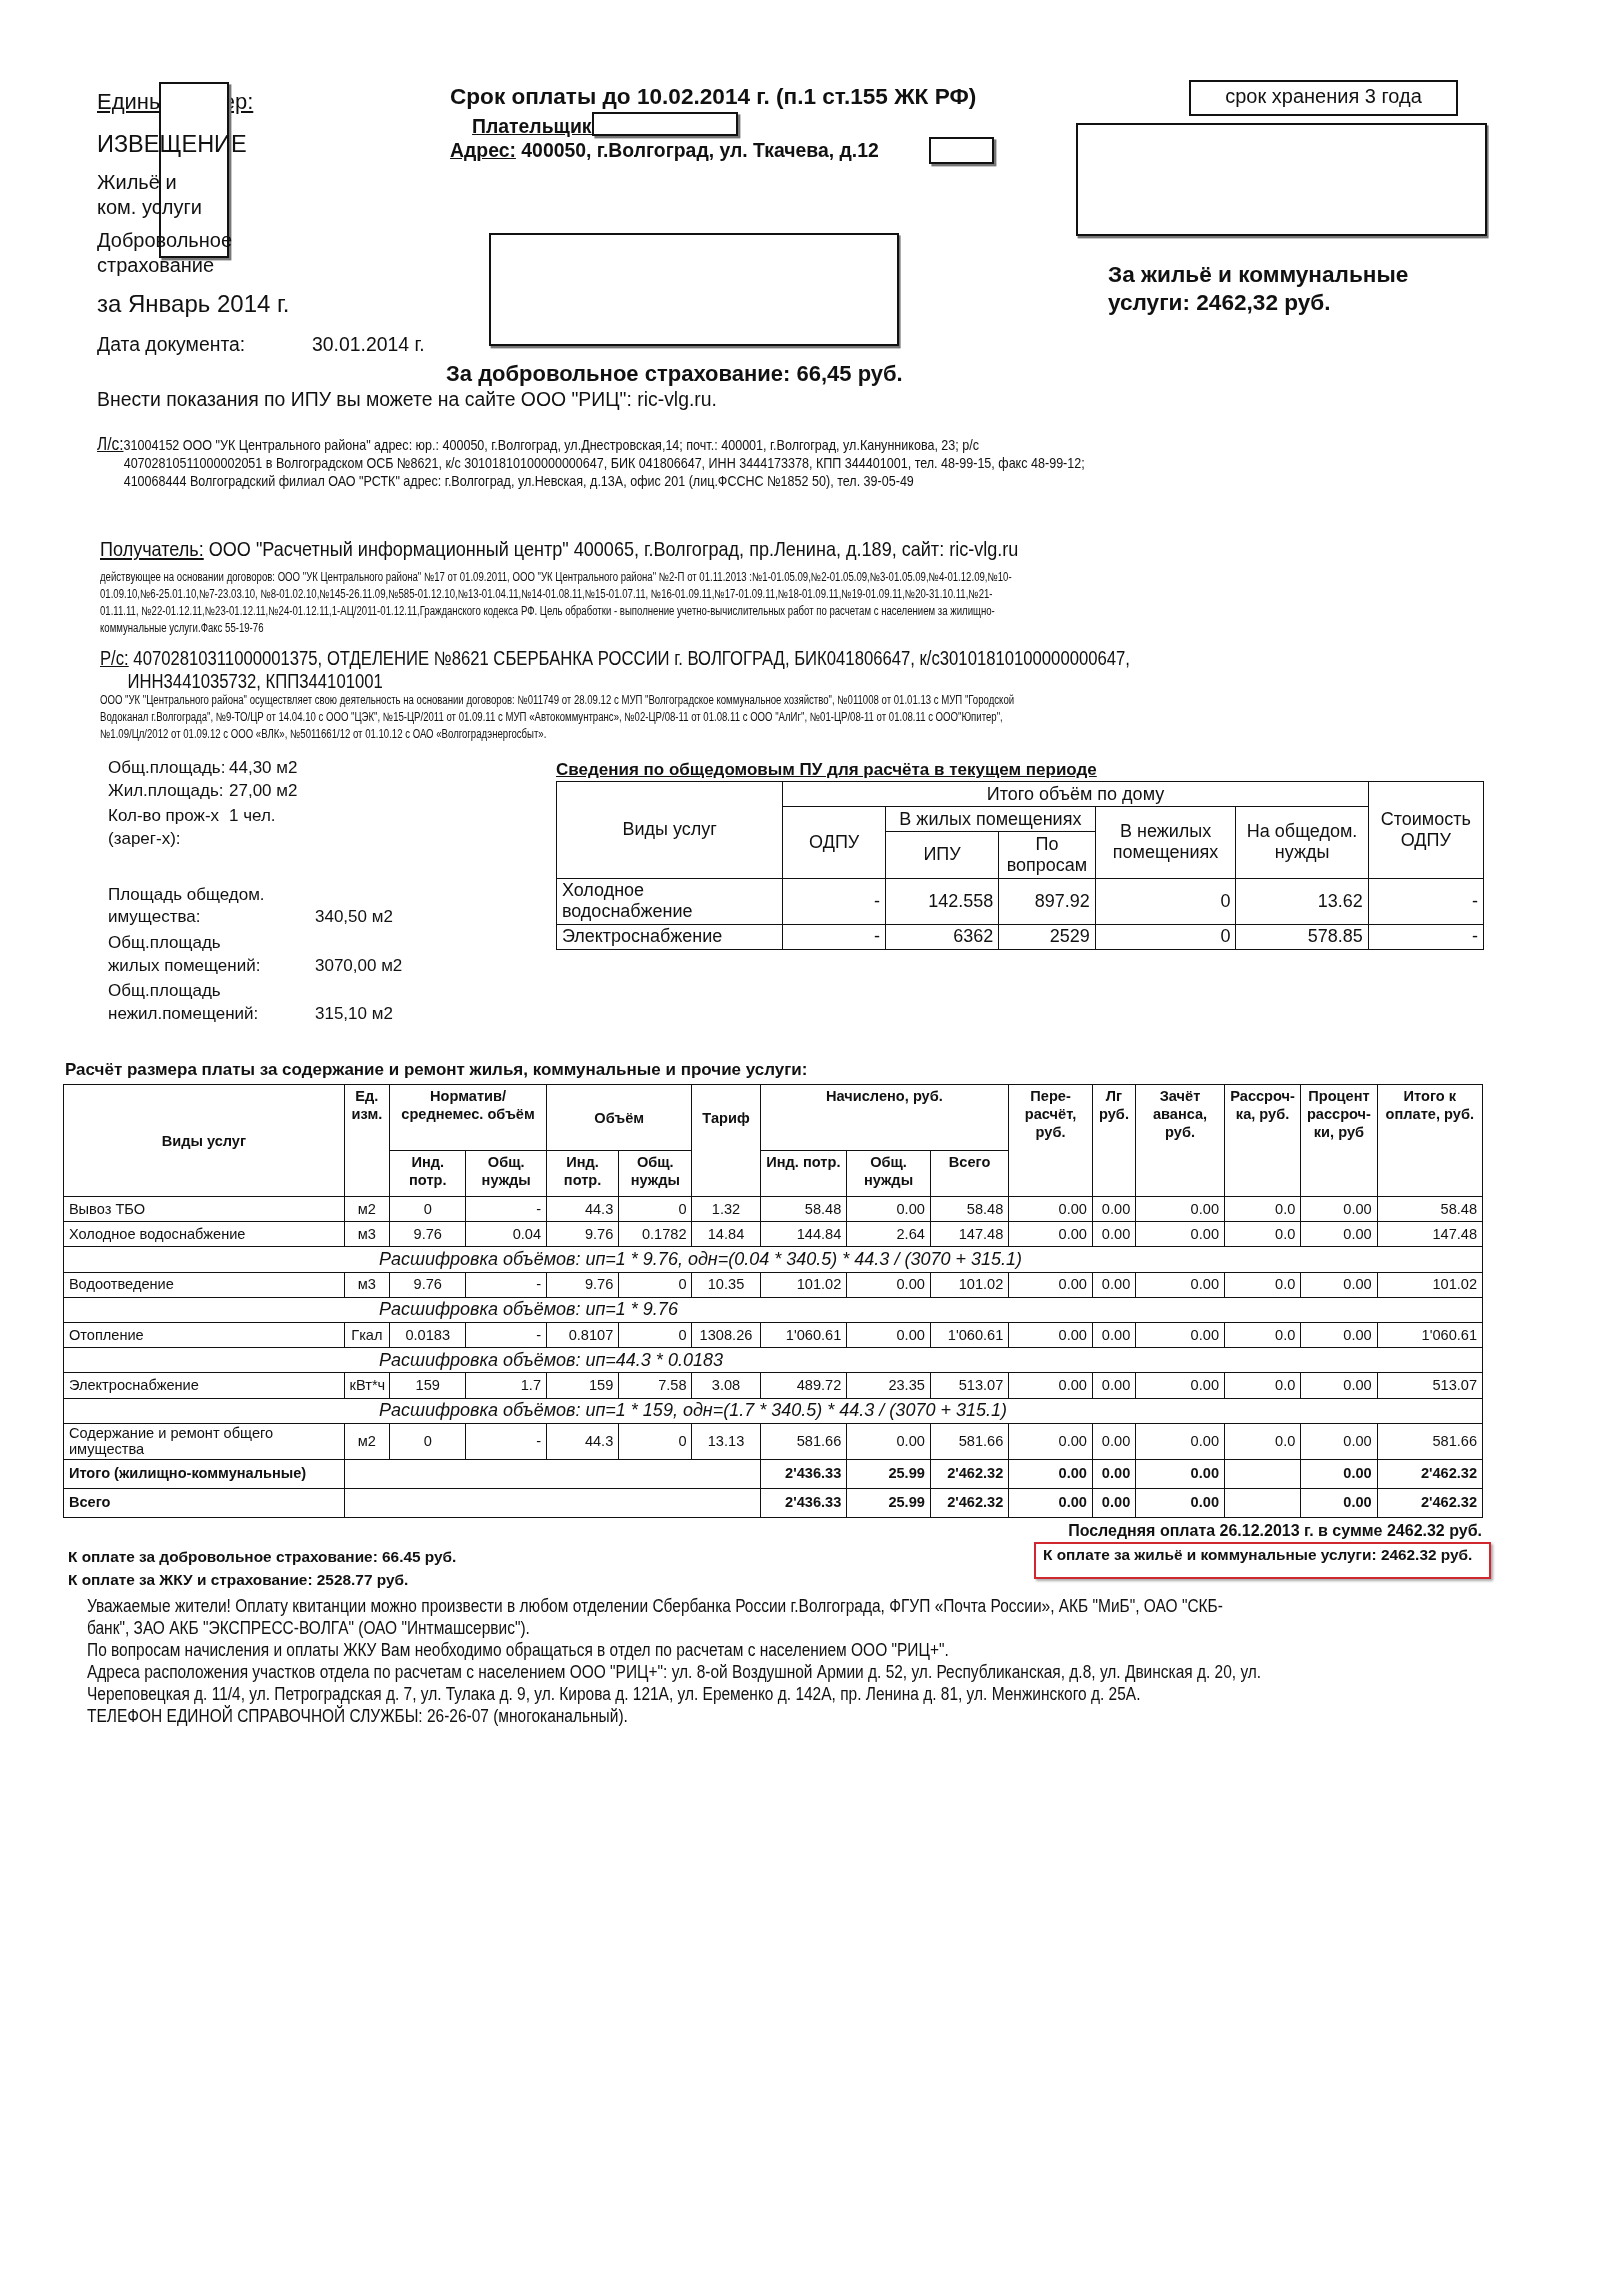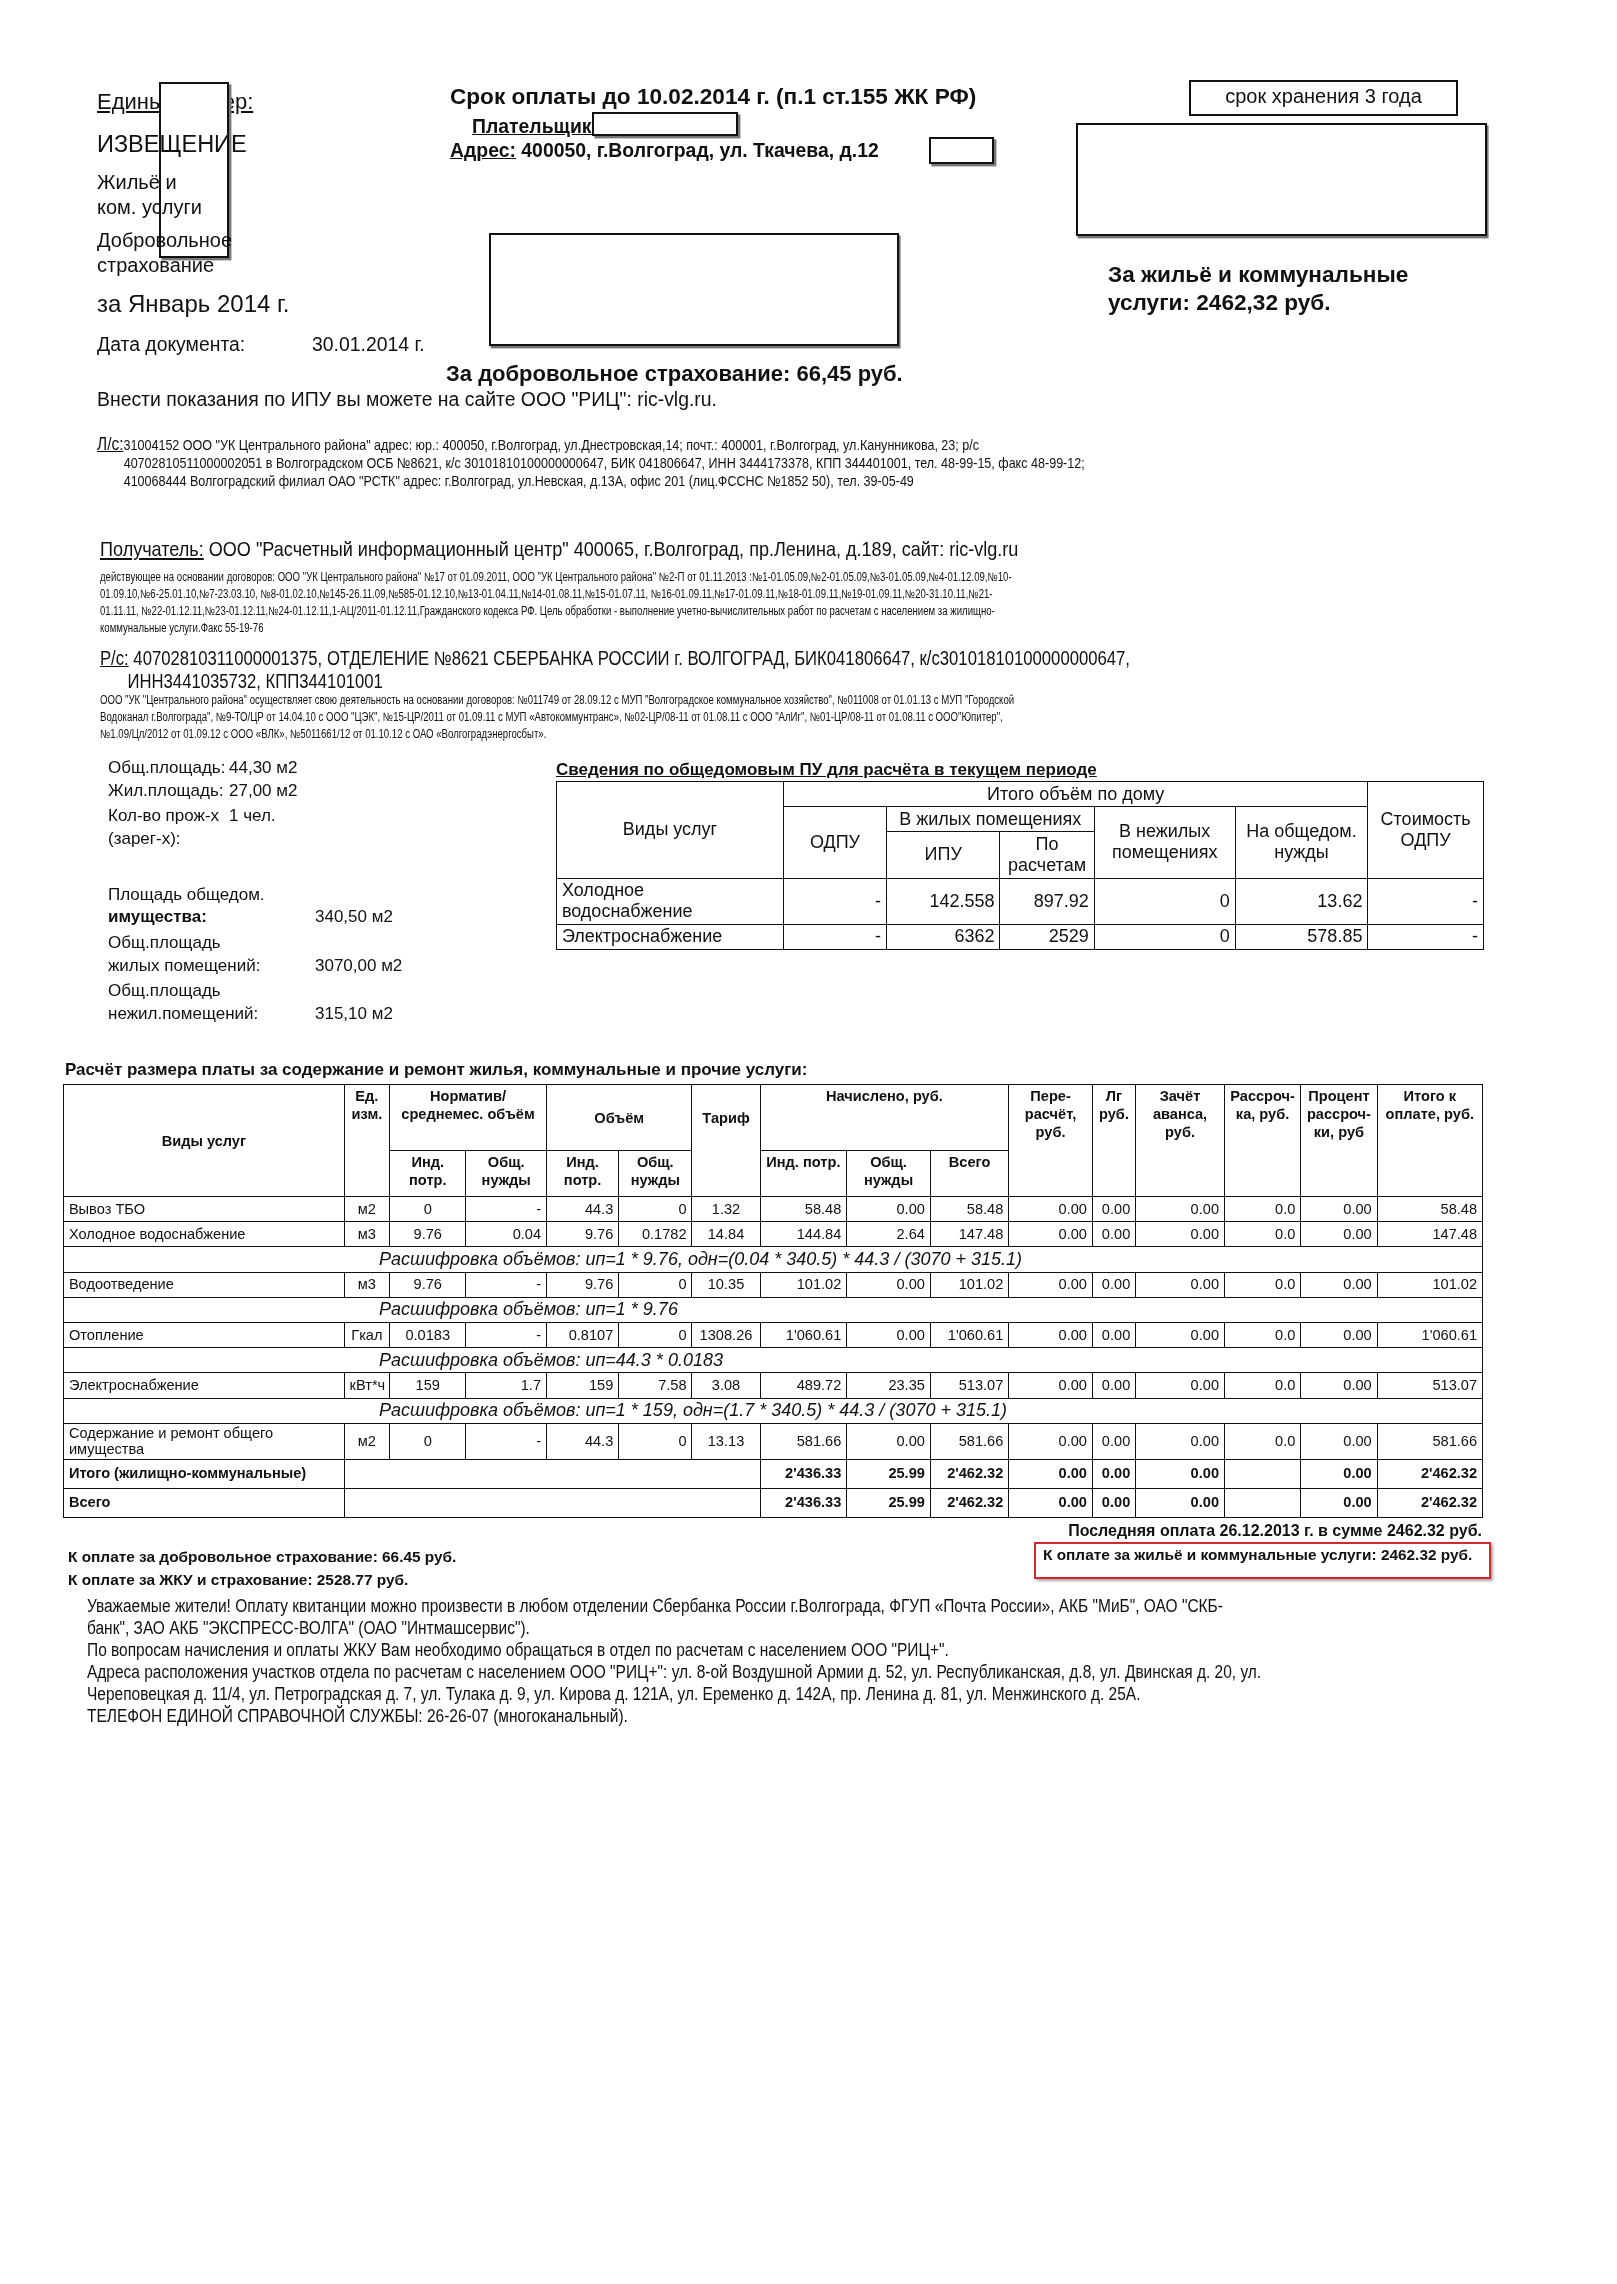--- a/index.html
+++ b/index.html
@@ -97,21 +97,21 @@
   <div class="cond2">Водоканал г.Волгограда", №9-ТО/ЦР от 14.04.10 с ООО "ЦЭК", №15-ЦР/2011 от 01.09.11 с МУП «Автокоммунтранс», №02-ЦР/08-11 от 01.08.11 с ООО "АлИг", №01-ЦР/08-11 от 01.08.11 с ООО"Юпитер",</div>
   <div class="cond2">№1.09/Цл/2012 от 01.09.12 с ООО «ВЛК», №5011661/12 от 01.10.12 с ОАО «Волгоградэнергосбыт».</div>
 </div>
 
 <div class="abs" style="left:108px;top:757px;font-size:17px;line-height:22.6px;">
   <div><span style="display:inline-block;width:121px;">Общ.площадь:</span><span>44,30 м2</span></div>
   <div><span style="display:inline-block;width:121px;">Жил.площадь:</span><span>27,00 м2</span></div>
   <div style="margin-top:3.2px;"><span style="display:inline-block;width:121px;">Кол-во прож-х</span><span>1 чел.</span></div>
   <div>(зарег-х):</div>
   <div style="margin-top:33px;">Площадь общедом.</div>
-  <div><span style="display:inline-block;width:207px;font-weight:bold;">имущества:</span><span>340,50 м2</span></div>
+  <div><span style="display:inline-block;width:207px;">имущества:</span><span>340,50 м2</span></div>
   <div style="margin-top:3.2px;">Общ.площадь</div>
   <div><span style="display:inline-block;width:207px;">жилых помещений:</span><span>3070,00 м2</span></div>
   <div style="margin-top:3.2px;">Общ.площадь</div>
   <div><span style="display:inline-block;width:207px;">нежил.помещений:</span><span>315,10 м2</span></div>
 </div>
 
 <div class="abs b u" style="left:556px;top:760px;font-size:17px;">Сведения по общедомовым ПУ для расчёта в текущем периоде</div>
 <table class="odpu">
   <tbody>
       <tr>
@@ -120,21 +120,21 @@
     <th rowspan="3" style="width:109px;">Стоимость ОДПУ</th>
   </tr>
   <tr>
     <th rowspan="2" style="width:97px;">ОДПУ</th>
     <th colspan="2">В жилых помещениях</th>
     <th rowspan="2" style="width:133px;">В нежилых помещениях</th>
     <th rowspan="2" style="width:125px;">На общедом. нужды</th>
   </tr>
   <tr>
     <th style="width:107px;">ИПУ</th>
-    <th style="width:86px;">По расчетам</th>
+    <th style="width:86px;">По вопросам</th>
   </tr>
   <tr>
     <td>Холодное водоснабжение</td>
     <td class="num">-</td>
     <td class="num">142.558</td>
     <td class="num">897.92</td>
     <td class="num">0</td>
     <td class="num">13.62</td>
     <td class="num">-</td>
   </tr>

